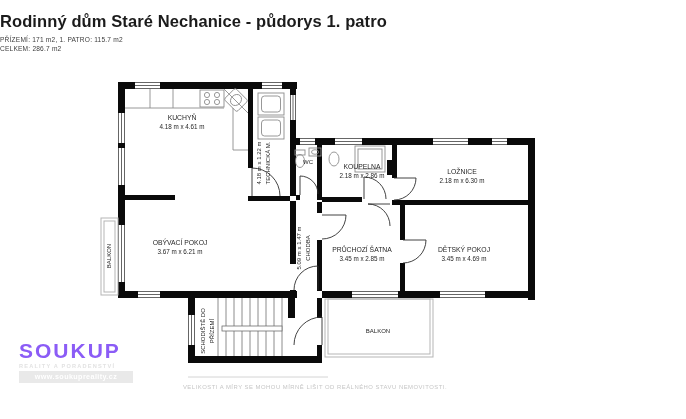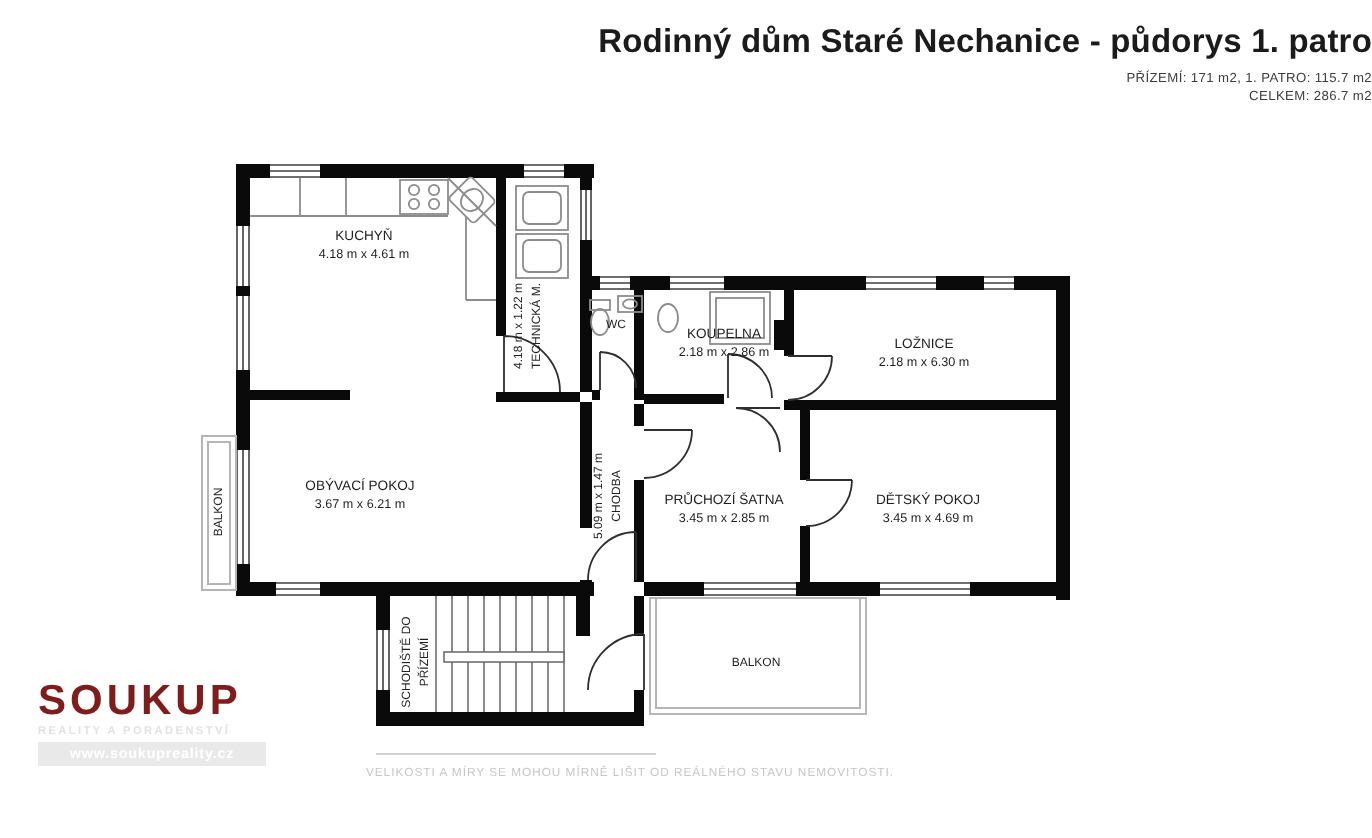--- a/index.html
+++ b/index.html
@@ -1,29 +1,29 @@
 <!DOCTYPE html>
 <html><head>
 <meta charset="utf-8">
 <style>
   html,body{margin:0;padding:0;}
   body{
     width:686px;height:419px;position:relative;overflow:hidden;
     background:#ffffff;font-family:"Liberation Sans",sans-serif;
   }
-  .header{position:absolute;top:12px;left:0;width:686px;text-align:right;}
+  .header{position:absolute;top:12px;left:0;width:686px;text-align:left;}
   .title{font-size:16.5px;font-weight:bold;color:#1b1b1b;margin:0;letter-spacing:0.1px;}
   .subtitle{margin-top:4px;font-size:6.6px;line-height:9px;color:#3d3d3d;letter-spacing:0.2px;}
   .plan-svg{position:absolute;left:0;top:0;}
   .room-name{font-size:6.8px;fill:#1f1f1f;}
   .room-dims{font-size:6.3px;fill:#1f1f1f;}
   .room-name-sm{font-size:6px;fill:#1f1f1f;}
   .svgtext{text-anchor:middle;font-family:"Liberation Sans",sans-serif;}
   .logo{position:absolute;left:19px;top:340px;width:114px;}
-  .logo-brand{font-size:21px;font-weight:bold;color:#7f1d1d;letter-spacing:2px;line-height:21px;}
+  .logo-brand{font-size:21px;font-weight:bold;color:#8b5cf6;letter-spacing:2px;line-height:21px;}
   .logo-tagline{font-size:5.6px;font-weight:bold;color:#e2e2e2;letter-spacing:1.2px;margin-top:2px;}
   .logo-bar{margin-top:2px;background:#e9e9e9;color:#ffffff;font-size:7.2px;font-weight:bold;
     text-align:center;padding:1px 0 2px 0;letter-spacing:0.4px;}
   .footer{position:absolute;top:384px;left:0;width:630px;text-align:center;
     font-size:5.9px;color:#c6c6c6;letter-spacing:0.5px;}
 </style>
 </head>
 <body>
 
 <div class="header">

